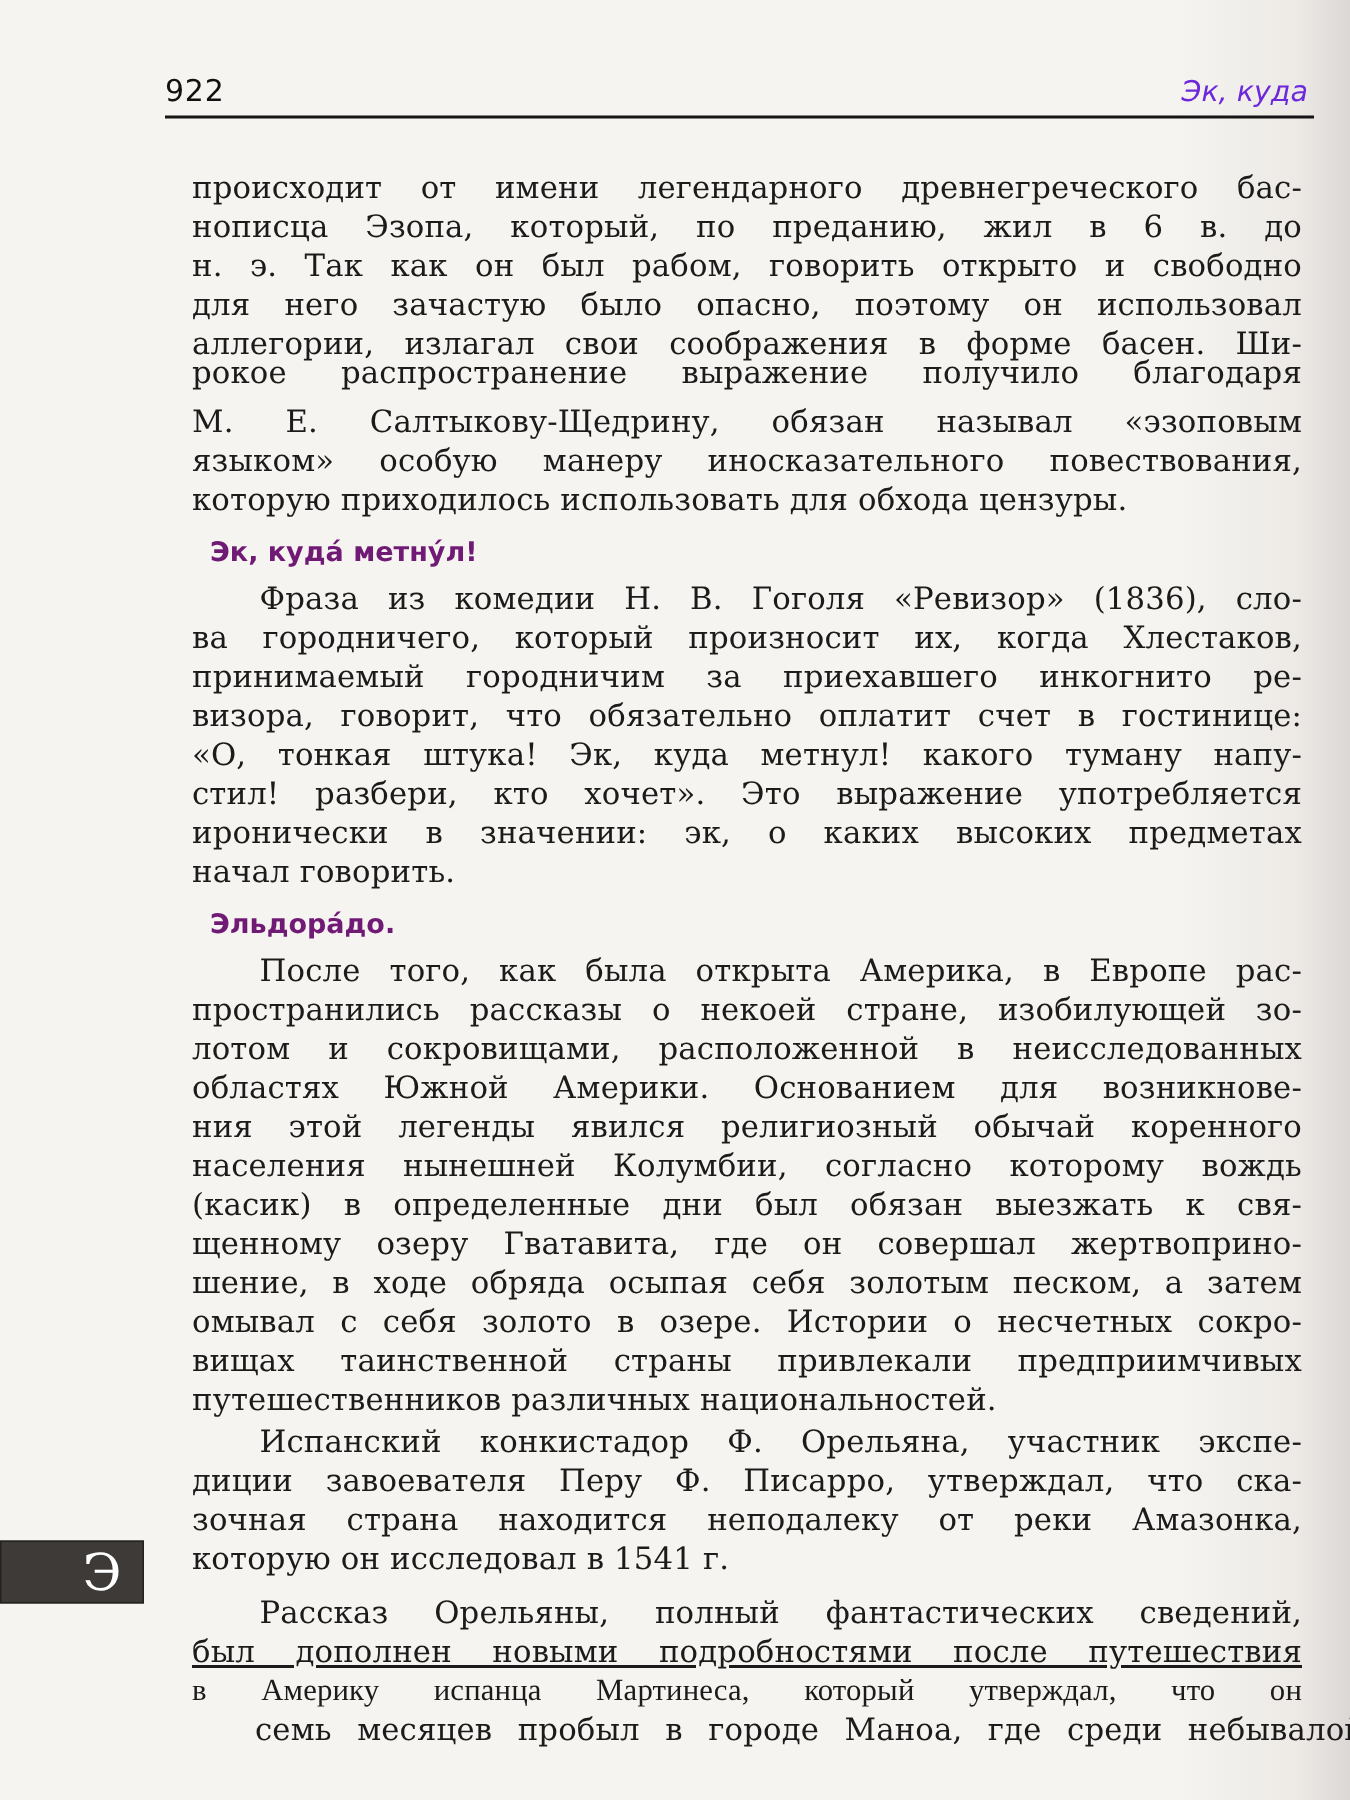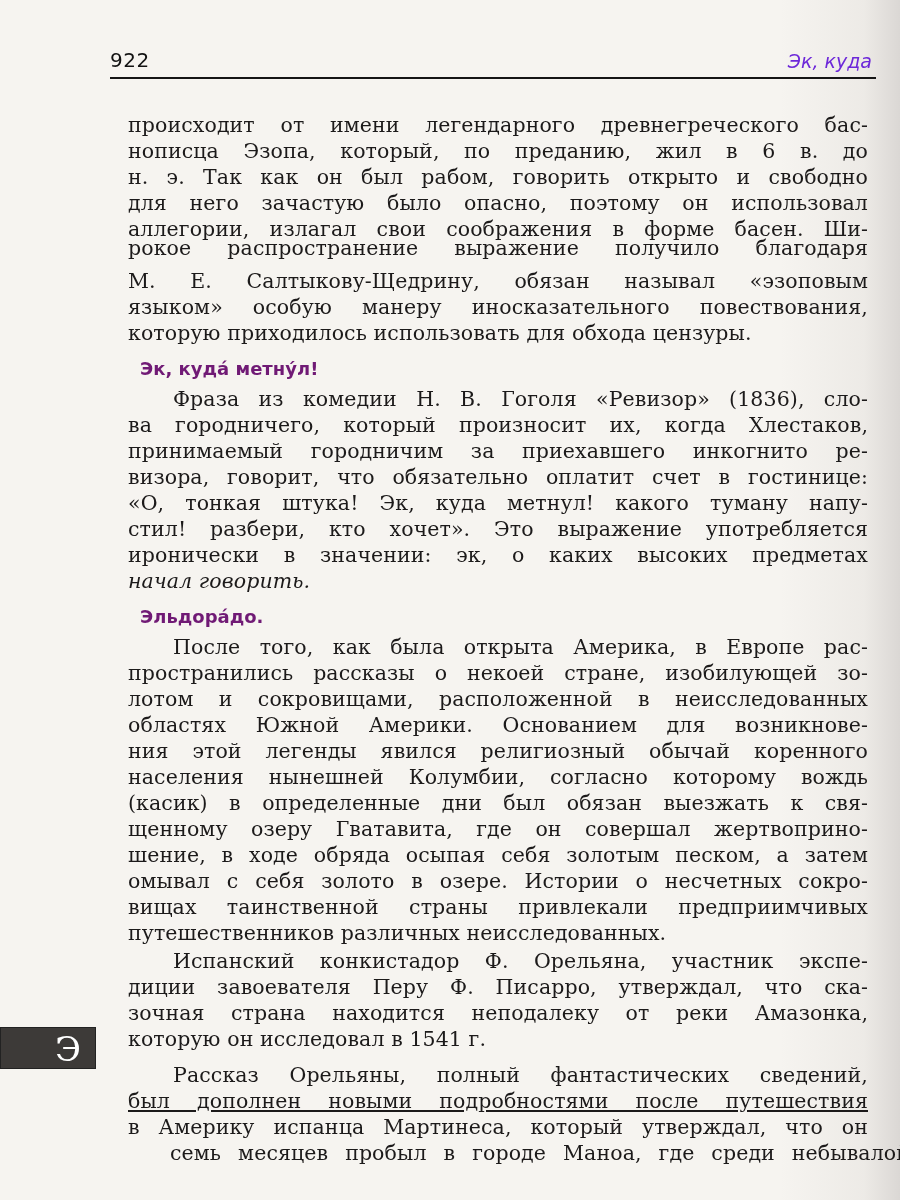--- a/index.html
+++ b/index.html
@@ -127,50 +127,50 @@
 
   <div>
     <div class="entry-heading" style="top:358px;">Эк, кудá метнýл!</div>
     <div class="line indent" style="top:386px;">Фраза из комедии Н. В. Гоголя «Ревизор» (1836), сло-</div>
     <div class="line" style="top:412px;">ва городничего, который произносит их, когда Хлестаков,</div>
     <div class="line" style="top:438px;">принимаемый городничим за приехавшего инкогнито ре-</div>
     <div class="line" style="top:464px;">визора, говорит, что обязательно оплатит счет в гостинице:</div>
     <div class="line" style="top:490px;">«О, тонкая штука! Эк, куда метнул! какого туману напу-</div>
     <div class="line" style="top:516px;">стил! разбери, кто хочет». Это выражение употребляется</div>
     <div class="line" style="top:542px;">иронически в значении: эк, о каких высоких предметах</div>
-    <div class="line last" style="top:568px;font-style:italic;">начал говорить.</div>
+    <div class="line last" style="top:568px;">начал говорить.</div>
   </div>
 
   <div>
     <div class="entry-heading" style="top:606px;">Эльдорáдо.</div>
 
     <div>
       <div class="line indent" style="top:634px;">После того, как была открыта Америка, в Европе рас-</div>
       <div class="line" style="top:660px;">пространились рассказы о некоей стране, изобилующей зо-</div>
       <div class="line" style="top:686px;">лотом и сокровищами, расположенной в неисследованных</div>
       <div class="line" style="top:712px;">областях Южной Америки. Основанием для возникнове-</div>
       <div class="line" style="top:738px;">ния этой легенды явился религиозный обычай коренного</div>
       <div class="line" style="top:764px;">населения нынешней Колумбии, согласно которому вождь</div>
       <div class="line" style="top:790px;">(касик) в определенные дни был обязан выезжать к свя-</div>
       <div class="line" style="top:816px;">щенному озеру Гватавита, где он совершал жертвоприно-</div>
       <div class="line" style="top:842px;">шение, в ходе обряда осыпая себя золотым песком, а затем</div>
       <div class="line" style="top:868px;">омывал с себя золото в озере. Истории о несчетных сокро-</div>
       <div class="line" style="top:894px;">вищах таинственной страны привлекали предприимчивых</div>
-      <div class="line last" style="top:920px;">путешественников различных неисследованных.</div>
+      <div class="line last" style="top:920px;">путешественников различных национальностей.</div>
     </div>
 
     <div>
       <div class="line indent" style="top:948px;">Испанский конкистадор Ф. Орельяна, участник экспе-</div>
       <div class="line" style="top:974px;">диции завоевателя Перу Ф. Писарро, утверждал, что ска-</div>
       <div class="line" style="top:1000px;">зочная страна находится неподалеку от реки Амазонка,</div>
       <div class="line last" style="top:1026px;">которую он исследовал в 1541 г.</div>
     </div>
 
     <div>
       <div class="line indent" style="top:1062px;">Рассказ Орельяны, полный фантастических сведений,</div>
       <div class="line" style="top:1088px;text-decoration:underline;">был дополнен новыми подробностями после путешествия</div>
-      <div class="line" style="top:1114px;">в Америку испанца Мартинеса, который утверждал, что он</div>
+      <div class="line" style="top:1114px;font-family:Liberation Serif, serif;">в Америку испанца Мартинеса, который утверждал, что он</div>
       <div class="line" style="top:1140px;margin-left:42px;">семь месяцев пробыл в городе Маноа, где среди небывалой</div>
     </div>
   </div>
 </div>
 
 <div class="letter-tab">Э</div>
 
 </body></html>

